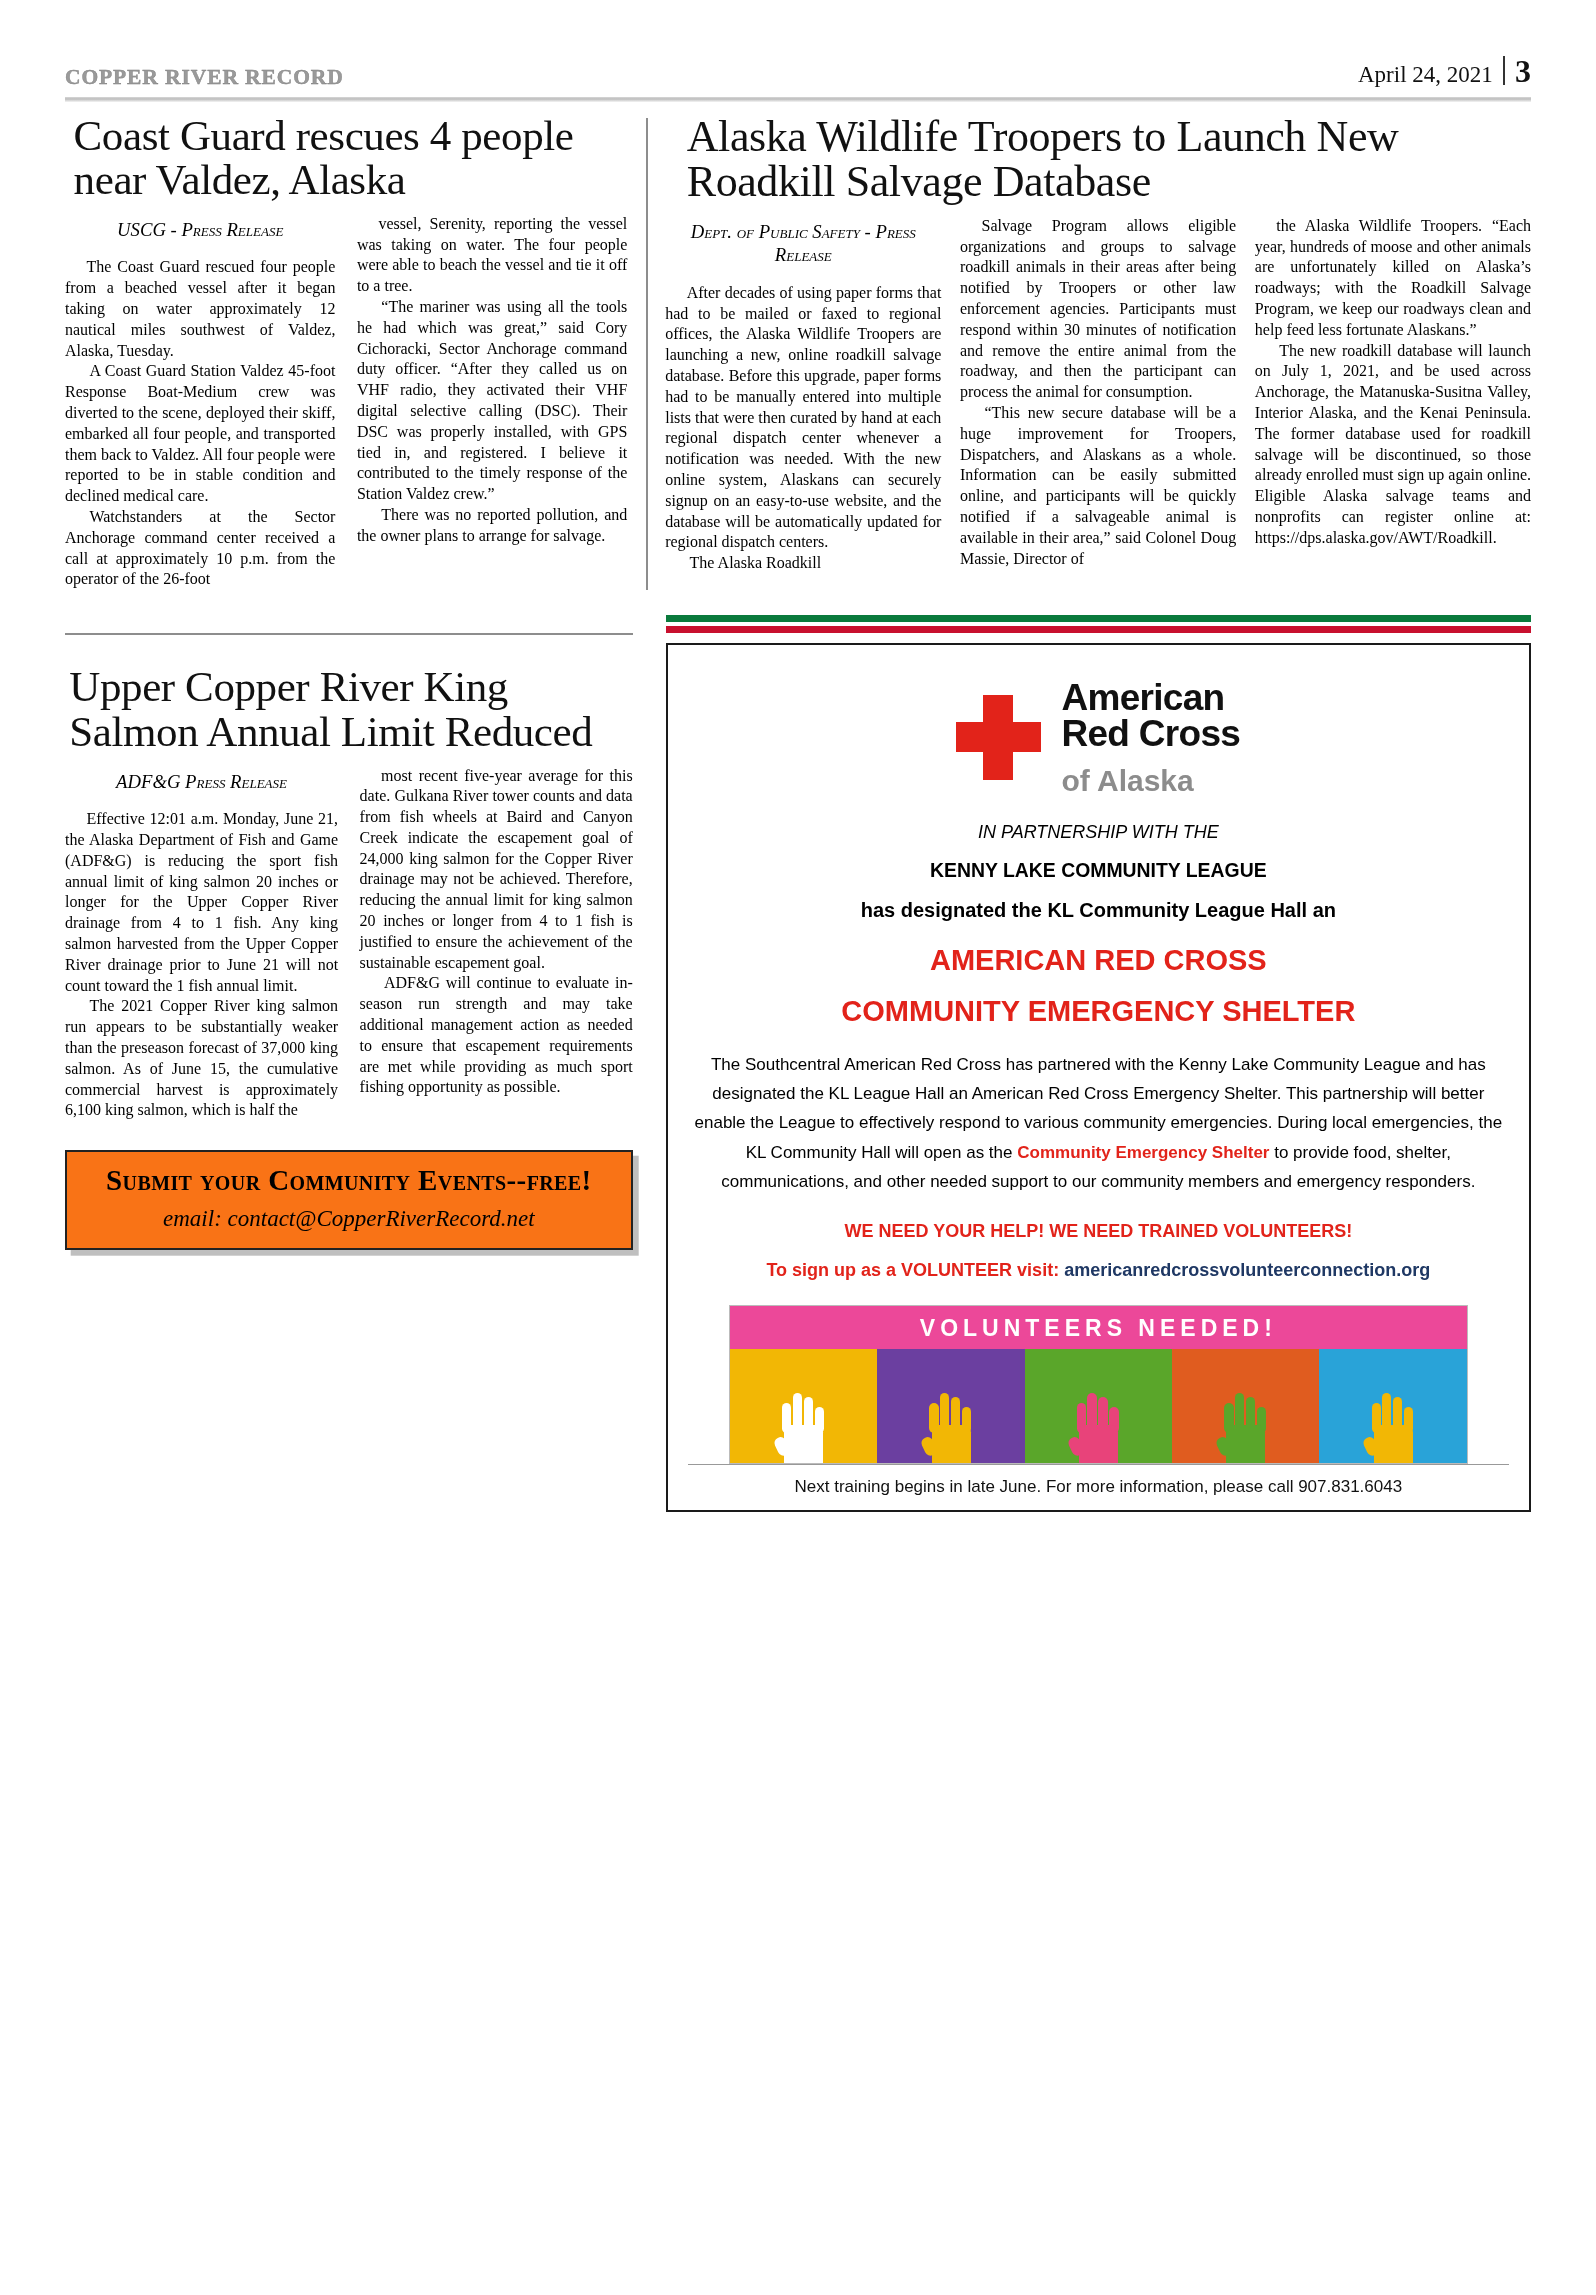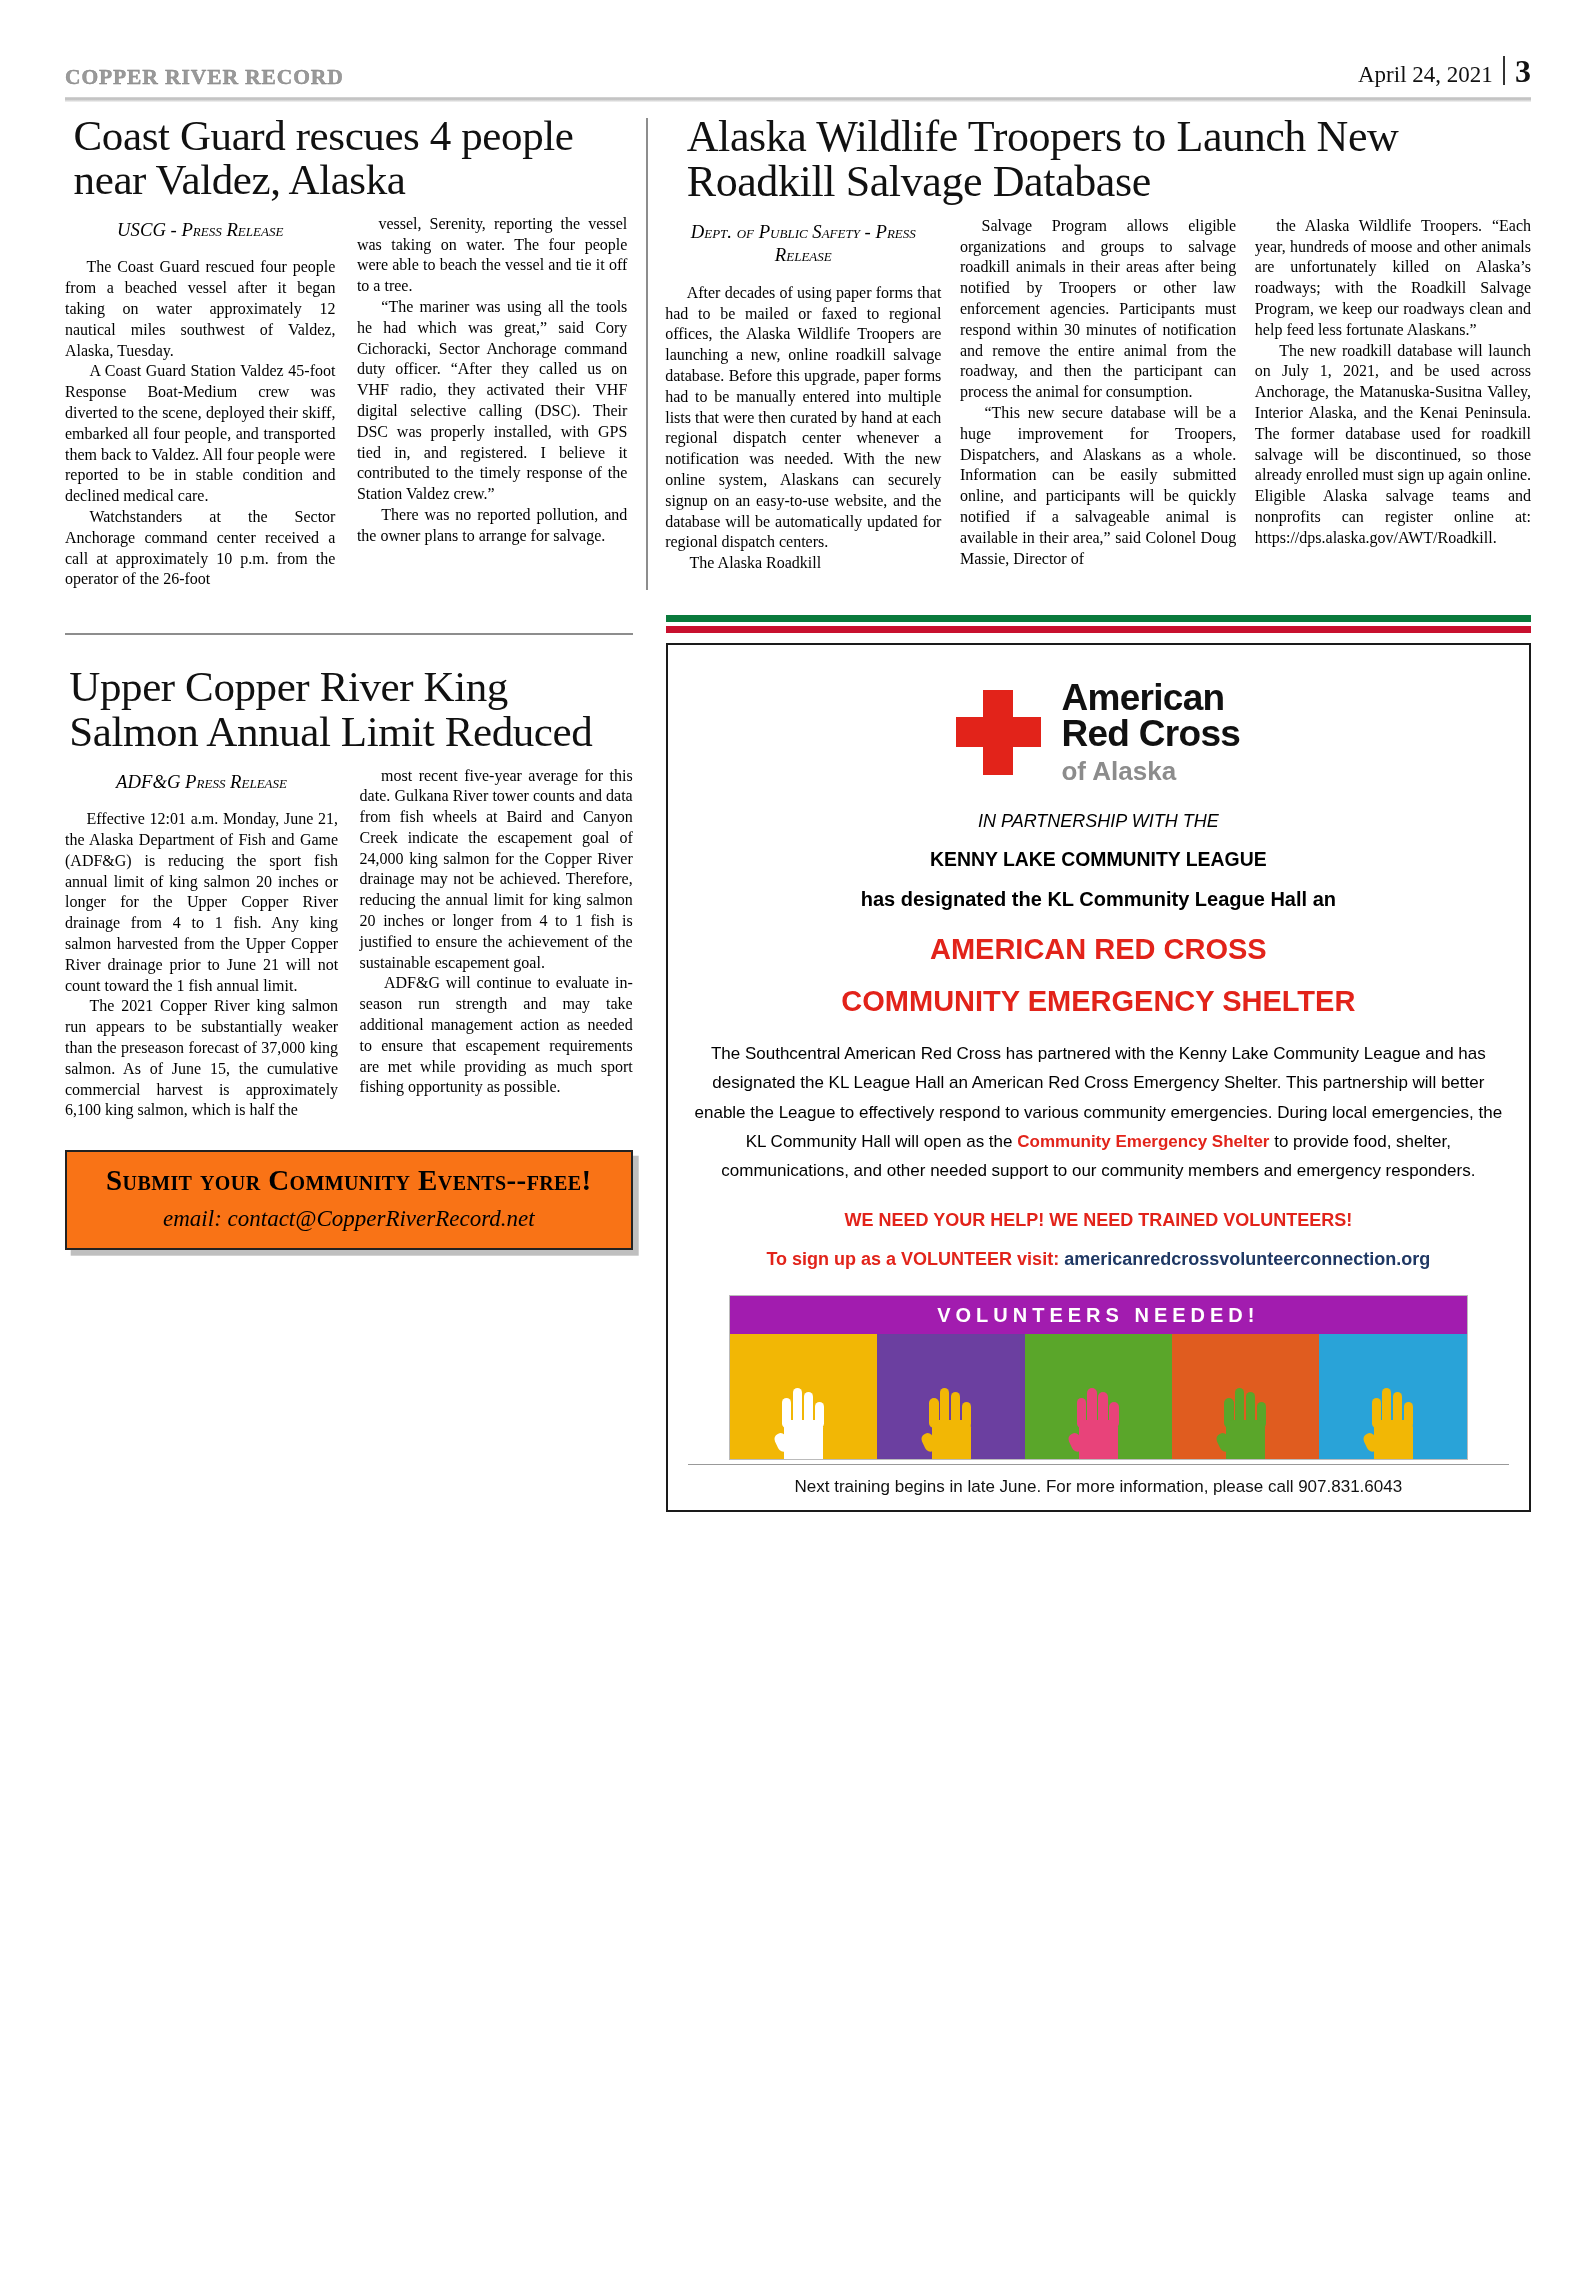--- a/index.html
+++ b/index.html
@@ -125,21 +125,21 @@
   }
   .arc-cross::before { left:27px; top:0; width:30px; height:85px; }
   .arc-cross::after  { left:0; top:27px; width:85px; height:30px; }
   .arc-words { line-height:0.97; }
   .arc-words .l1, .arc-words .l2 {
     font-family:"Liberation Sans","DejaVu Sans",sans-serif;
     font-weight:700; font-size: 37px; color:#111; letter-spacing:-0.7px;
   }
   .arc-words .l3 {
     font-family:"Liberation Sans","DejaVu Sans",sans-serif;
-    font-weight:700; font-size:26px; color:#8c8c8c; margin-top:7px;
+    font-weight:700; font-size:30px; color:#8c8c8c; margin-top:14px;
   }
 
   .ad-txt { font-family:"Liberation Sans","DejaVu Sans",sans-serif; text-align:center; }
   .ad-partner { font-style:italic; font-size:18px; margin: 5.7px 0 16px; }
   .ad-league { font-weight:700; font-size:19.4px; margin-bottom:17px; }
   .ad-designated { font-weight:700; font-size:20px; margin-bottom:21.5px; }
   .ad-red-1 { color:#e2231a; font-weight:700; font-size:29px; margin-bottom:18.7px; }
   .ad-red-2 { color:#e2231a; font-weight:700; font-size:29px; margin-bottom:21.5px; }
   .ad-para { font-size:17px; line-height:1.72; text-align:center; margin:0 4.3px; }
   .ad-para .hl { color:#e2231a; font-weight:700; }
@@ -148,23 +148,23 @@
   .ad-signup .url { color:#1f3864; font-weight:700; }
 
   
   .vol-banner {
     margin: 7.2px auto 0 auto;
     width: 739px; height: 165px;
     display:flex; flex-direction:column;
     border:0.7px solid #bbb;
   }
   .vol-title {
-    background:#a21caf; color:#fff;
+    background:#ec4899; color:#fff;
     font-family:"Liberation Sans","DejaVu Sans",sans-serif;
-    font-weight:700; font-size:20px; letter-spacing:5px;
+    font-weight:700; font-size:23px; letter-spacing:5px;
     text-align:center; padding:8.6px 0 7.2px 0;
   }
   .vol-cells { flex:1; display:flex; }
   .vol-cell { flex:1; position:relative; overflow:hidden; }
   .hand {
     position:absolute; left:50%; bottom:-5.7px; transform:translateX(-50%);
     width:56px; height:86px;
   }
   .hand .palm { position:absolute; left:8.6px; bottom:0; width:39px; height:44px; border-radius:7.2px 7.2px 4.3px 4.3px; }
   .hand .f { position:absolute; bottom:36px; width:9.3px; border-radius:5px; }

